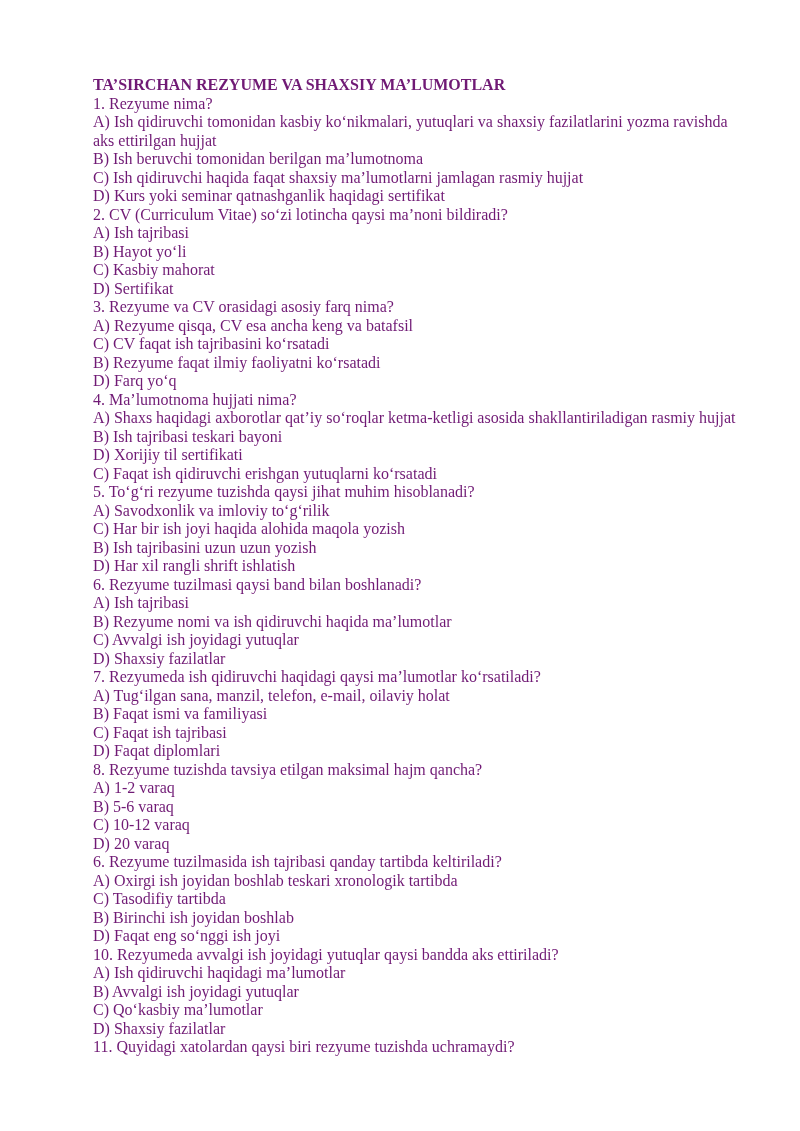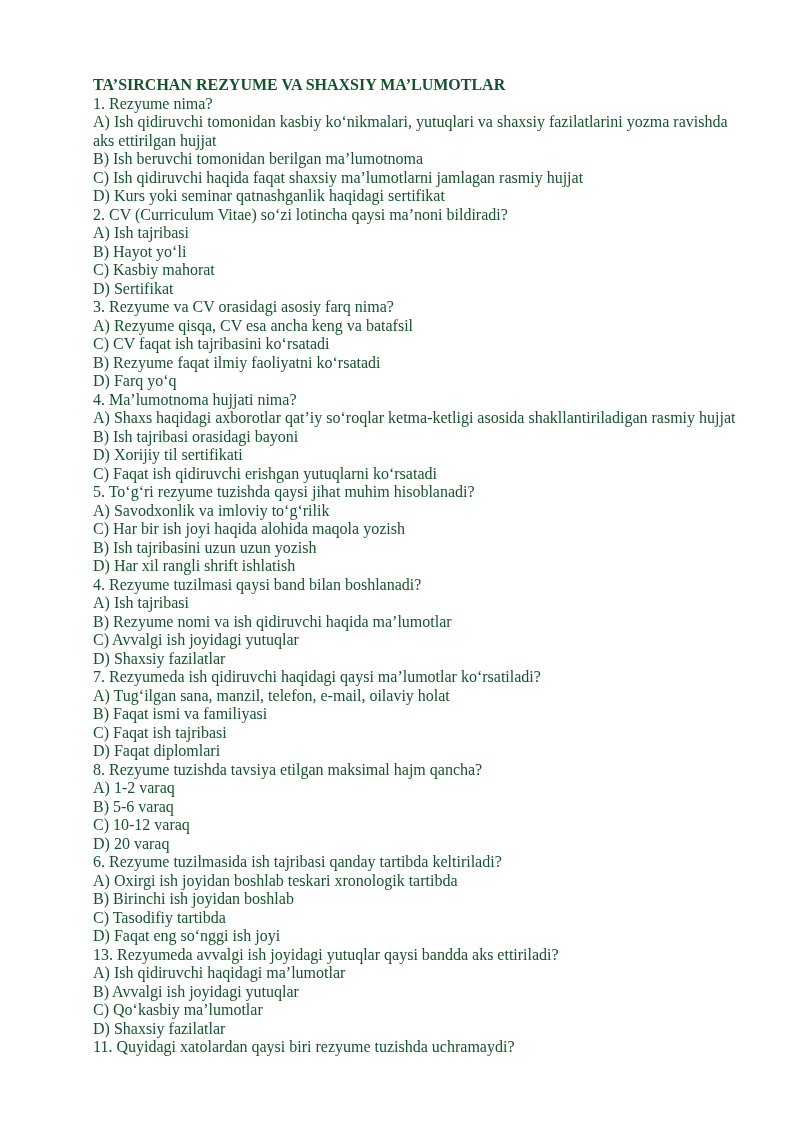--- a/index.html
+++ b/index.html
@@ -10,21 +10,21 @@
   .page {
     position: relative;
     width: 800px;
     height: 1131px;
     box-sizing: border-box;
     padding: 76px 52px 0 93px;
     background: #ffffff;
     font-family: "Liberation Serif", "DejaVu Serif", serif;
     font-size: 16px;
     line-height: 18.5px;
-    color: #14532d;
+    color: #701a75;
     overflow: hidden;
   }
   .page p {
     margin: 0;
     padding: 0;
   }
   .doc-title {
     font-weight: bold;
   }
 </style>
@@ -47,54 +47,54 @@
   <p>D) Sertifikat</p>
 
   <p>3. Rezyume va CV orasidagi asosiy farq nima?</p>
   <p>A) Rezyume qisqa, CV esa ancha keng va batafsil</p>
   <p>C) CV faqat ish tajribasini ko‘rsatadi</p>
   <p>B) Rezyume faqat ilmiy faoliyatni ko‘rsatadi</p>
   <p>D) Farq yo‘q</p>
 
   <p>4. Ma’lumotnoma hujjati nima?</p>
   <p>A) Shaxs haqidagi axborotlar qat’iy so‘roqlar ketma-ketligi asosida shakllantiriladigan rasmiy hujjat</p>
-  <p>B) Ish tajribasi orasidagi bayoni</p>
+  <p>B) Ish tajribasi teskari bayoni</p>
   <p>D) Xorijiy til sertifikati</p>
   <p>C) Faqat ish qidiruvchi erishgan yutuqlarni ko‘rsatadi</p>
 
   <p>5. To‘g‘ri rezyume tuzishda qaysi jihat muhim hisoblanadi?</p>
   <p>A) Savodxonlik va imloviy to‘g‘rilik</p>
   <p>C) Har bir ish joyi haqida alohida maqola yozish</p>
   <p>B) Ish tajribasini uzun uzun yozish</p>
   <p>D) Har xil rangli shrift ishlatish</p>
 
-  <p>4. Rezyume tuzilmasi qaysi band bilan boshlanadi?</p>
+  <p>6. Rezyume tuzilmasi qaysi band bilan boshlanadi?</p>
   <p>A) Ish tajribasi</p>
   <p>B) Rezyume nomi va ish qidiruvchi haqida ma’lumotlar</p>
   <p>C) Avvalgi ish joyidagi yutuqlar</p>
   <p>D) Shaxsiy fazilatlar</p>
 
   <p>7. Rezyumeda ish qidiruvchi haqidagi qaysi ma’lumotlar ko‘rsatiladi?</p>
   <p>A) Tug‘ilgan sana, manzil, telefon, e-mail, oilaviy holat</p>
   <p>B) Faqat ismi va familiyasi</p>
   <p>C) Faqat ish tajribasi</p>
   <p>D) Faqat diplomlari</p>
 
   <p>8. Rezyume tuzishda tavsiya etilgan maksimal hajm qancha?</p>
   <p>A) 1-2 varaq</p>
   <p>B) 5-6 varaq</p>
   <p>C) 10-12 varaq</p>
   <p>D) 20 varaq</p>
 
   <p>6. Rezyume tuzilmasida ish tajribasi qanday tartibda keltiriladi?</p>
   <p>A) Oxirgi ish joyidan boshlab teskari xronologik tartibda</p>
+  <p>C) Tasodifiy tartibda</p>
   <p>B) Birinchi ish joyidan boshlab</p>
-  <p>C) Tasodifiy tartibda</p>
   <p>D) Faqat eng so‘nggi ish joyi</p>
 
-  <p>13. Rezyumeda avvalgi ish joyidagi yutuqlar qaysi bandda aks ettiriladi?</p>
+  <p>10. Rezyumeda avvalgi ish joyidagi yutuqlar qaysi bandda aks ettiriladi?</p>
   <p>A) Ish qidiruvchi haqidagi ma’lumotlar</p>
   <p>B) Avvalgi ish joyidagi yutuqlar</p>
   <p>C) Qo‘kasbiy ma’lumotlar</p>
   <p>D) Shaxsiy fazilatlar</p>
 
   <p>11. Quyidagi xatolardan qaysi biri rezyume tuzishda uchramaydi?</p>
 </div>
 
 </body></html>

